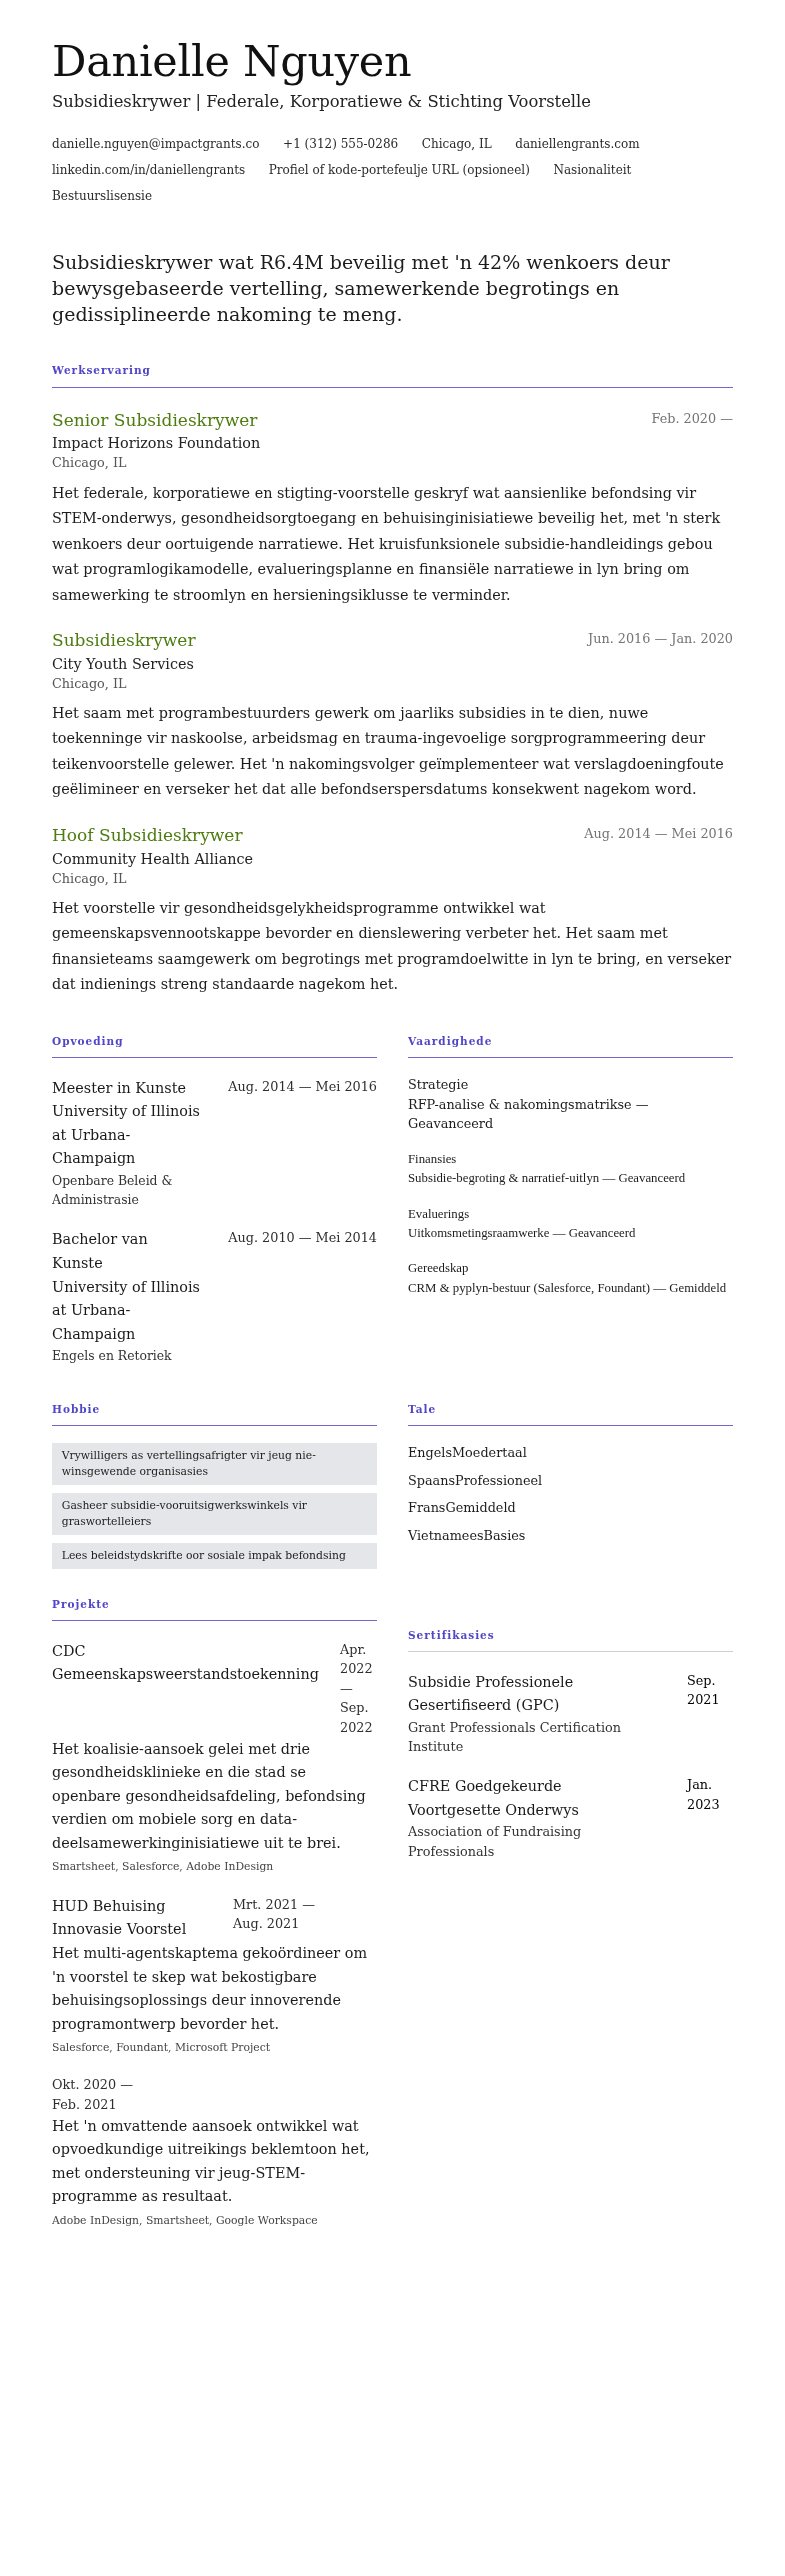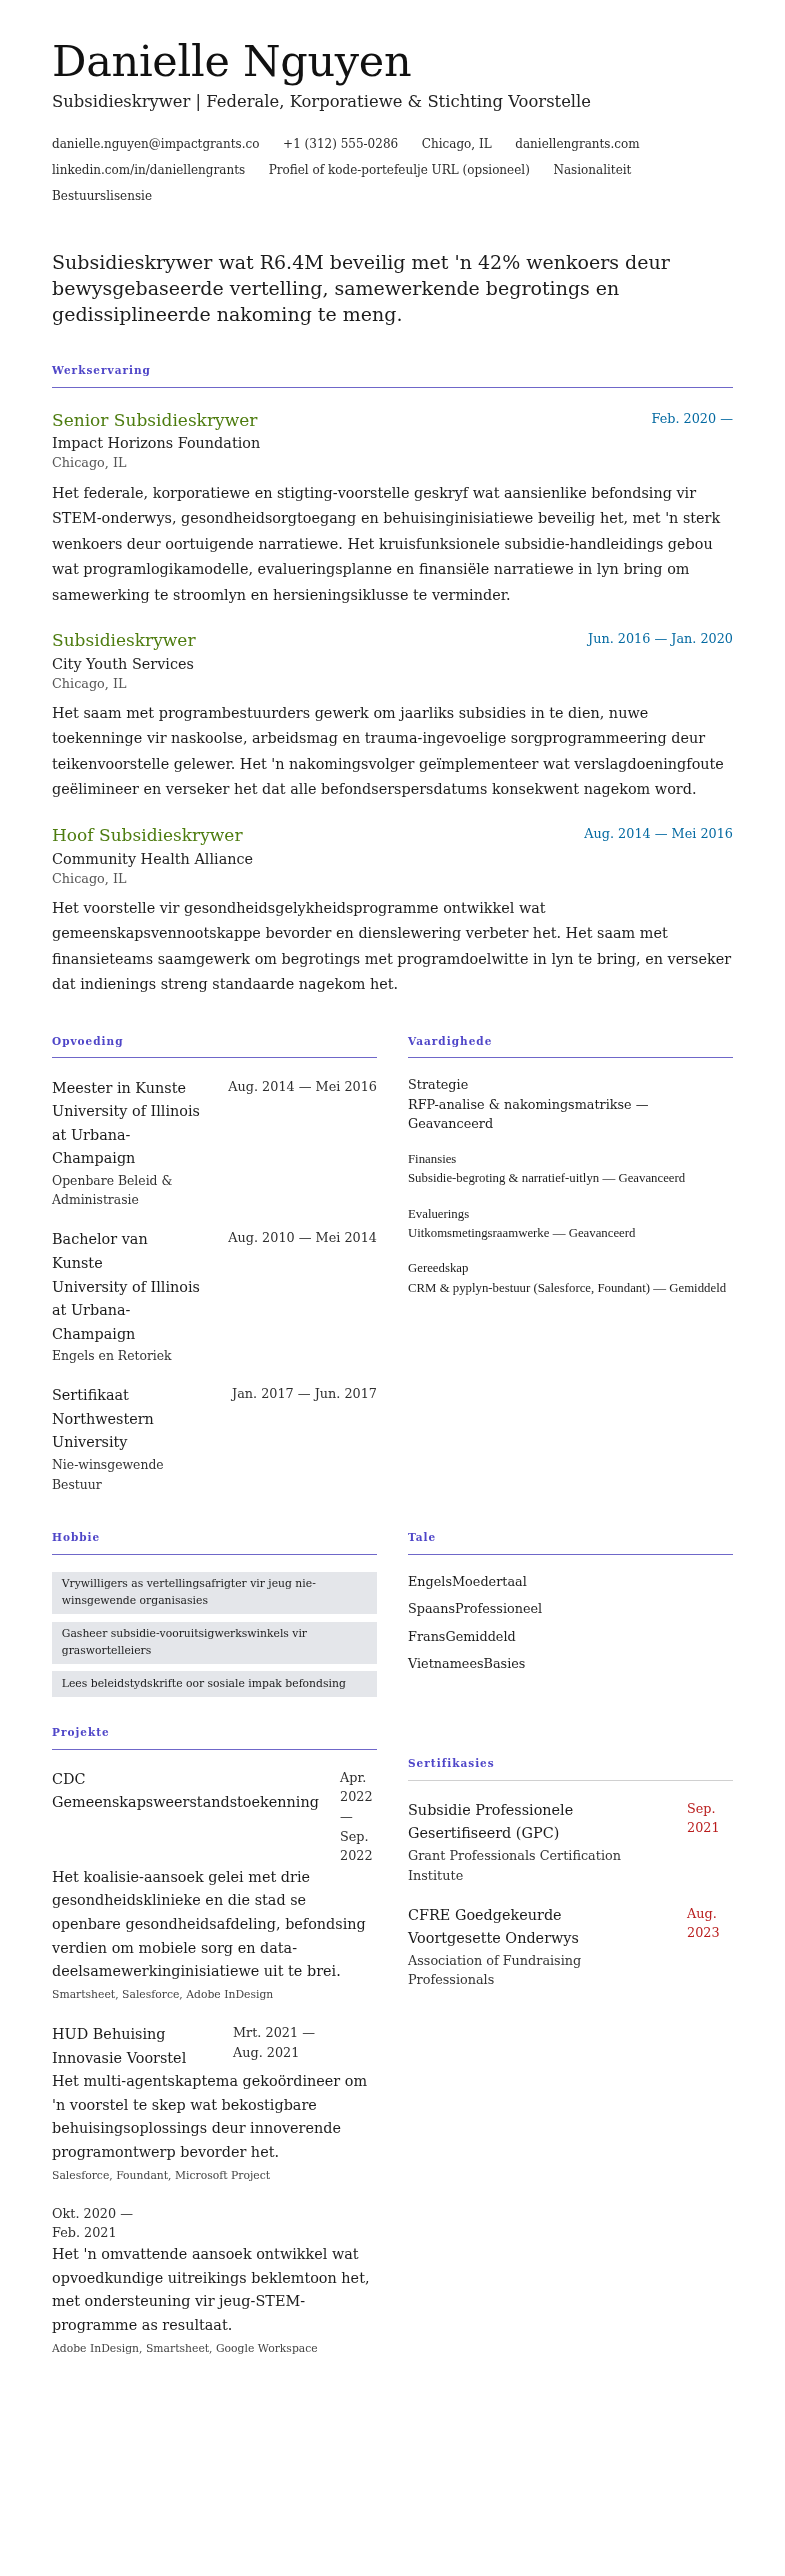--- a/index.html
+++ b/index.html
@@ -26,21 +26,21 @@
     border-bottom: 1.3px solid #6f67c9;
   }
   .section { margin-top: 37px; }
   .section.first { margin-top: 43px; }
 
   .summary { font-size: 19px; line-height: 26px; margin-top: 14.4px; color: #1c1c1c; }
 
   .job { margin-top: 21px; }
   .job-head { display: flex; justify-content: space-between; align-items: flex-start; }
   .job-title { font-size: 17px; line-height: 22px; color: #4d7c0f; }
-  .job-date { font-size: 12.8px; line-height: 19.6px; color: #0369a1; white-space: nowrap; }
+  .job-date { font-size: 12.8px; line-height: 19.6px; color: #737373; white-space: nowrap; }
   .job-company { font-size: 14.4px; line-height: 21px; margin-top: 2.6px; color: #222; }
   .job-loc { font-size: 12.8px; line-height: 18.3px; color: #555; }
   .job-desc { font-size: 14.4px; line-height: 25.5px; margin-top: 7.9px; color: #1c1c1c; }
 
   .two-col { display: flex; gap: 31px; }
   .col { flex: 1 1 0; min-width: 0; }
 
   .edu { margin-top: 18.3px; display: flex; justify-content: space-between; align-items: flex-start; }
   .edu-left { width: 150px; }
   .edu-degree { font-size: 14.4px; line-height: 23.6px; color: #1a1a1a; }
@@ -69,21 +69,21 @@
   .proj-title { font-size: 14.4px; line-height: 23.6px; color: #1a1a1a; }
   .proj-date { font-size: 12.8px; line-height: 19.6px; color: #2e2e2e; }
   .proj-desc { font-size: 14.4px; line-height: 23.6px; color: #1c1c1c; }
   .proj-tech { font-size: 10.8px; line-height: 18.3px; color: #444; margin-top: 2.6px; }
 
   .section-title.gray { border-bottom-color: #d0d0d0; }
   .cert { margin-top: 18.3px; display: flex; justify-content: space-between; align-items: flex-start; }
   .cert-left { width: 249px; }
   .cert-name { font-size: 14.4px; line-height: 23.6px; color: #1a1a1a; }
   .cert-org { font-size: 12.8px; line-height: 19.6px; color: #333; }
-  .cert-date { font-size: 12.8px; line-height: 19.6px; color: #b91c1c; width: 46px; }
+  .cert-date { font-size: 12.8px; line-height: 19.6px; color: #000000; width: 46px; }
 </style>
 </head>
 <body>
 
 <div class="page">
 
   <header>
     <h1 class="name">Danielle Nguyen</h1>
     <div class="headline">Subsidieskrywer | Federale, Korporatiewe &amp; Stichting Voorstelle</div>
     <div class="contacts">
@@ -151,28 +151,20 @@
 
       <div class="edu">
         <div class="edu-left" style="width:131px">
           <div class="edu-degree">Bachelor van Kunste</div>
           <div class="edu-school" style="width:150px">University of Illinois at Urbana-Champaign</div>
           <div class="edu-field" style="width:150px">Engels en Retoriek</div>
         </div>
         <div class="edu-date">Aug. 2010 — Mei 2014</div>
       </div>
 
-      <div class="edu">
-        <div class="edu-left" style="width:131px">
-          <div class="edu-degree">Sertifikaat</div>
-          <div class="edu-school">Northwestern University</div>
-          <div class="edu-field">Nie-winsgewende Bestuur</div>
-        </div>
-        <div class="edu-date">Jan. 2017 — Jun. 2017</div>
-      </div>
     </section>
 
     <section class="col">
       <div class="section-title">Vaardighede</div>
 
       <div class="skill">
         <div>Strategie</div>
         <div>RFP-analise &amp; nakomingsmatrikse — Geavanceerd</div>
       </div>
       <div class="skill">
@@ -259,19 +251,19 @@
           <div class="cert-org">Grant Professionals Certification Institute</div>
         </div>
         <div class="cert-date">Sep. 2021</div>
       </div>
 
       <div class="cert">
         <div class="cert-left">
           <div class="cert-name">CFRE Goedgekeurde Voortgesette Onderwys</div>
           <div class="cert-org" style="width:196px">Association of Fundraising Professionals</div>
         </div>
-        <div class="cert-date">Aug. 2023</div>
+        <div class="cert-date">Jan. 2023</div>
       </div>
     </section>
   </div>
 
 </div>
 
 
 </body></html>

